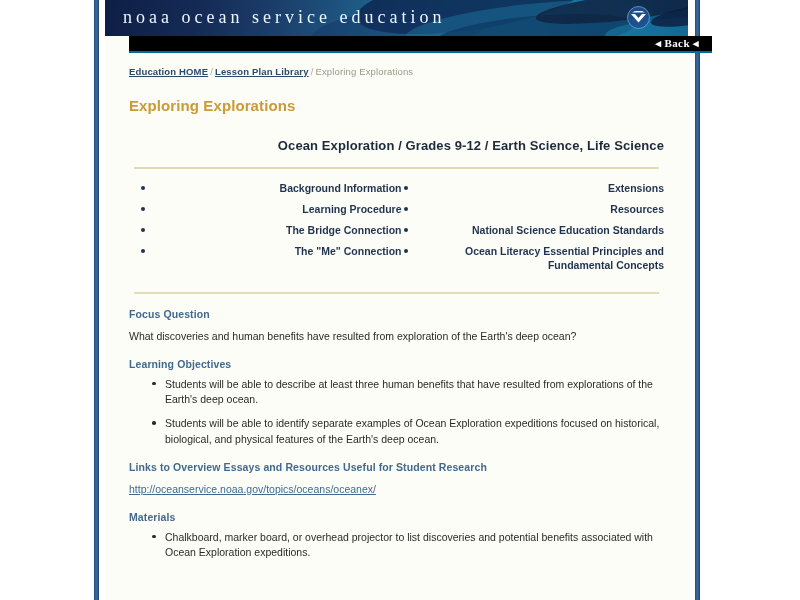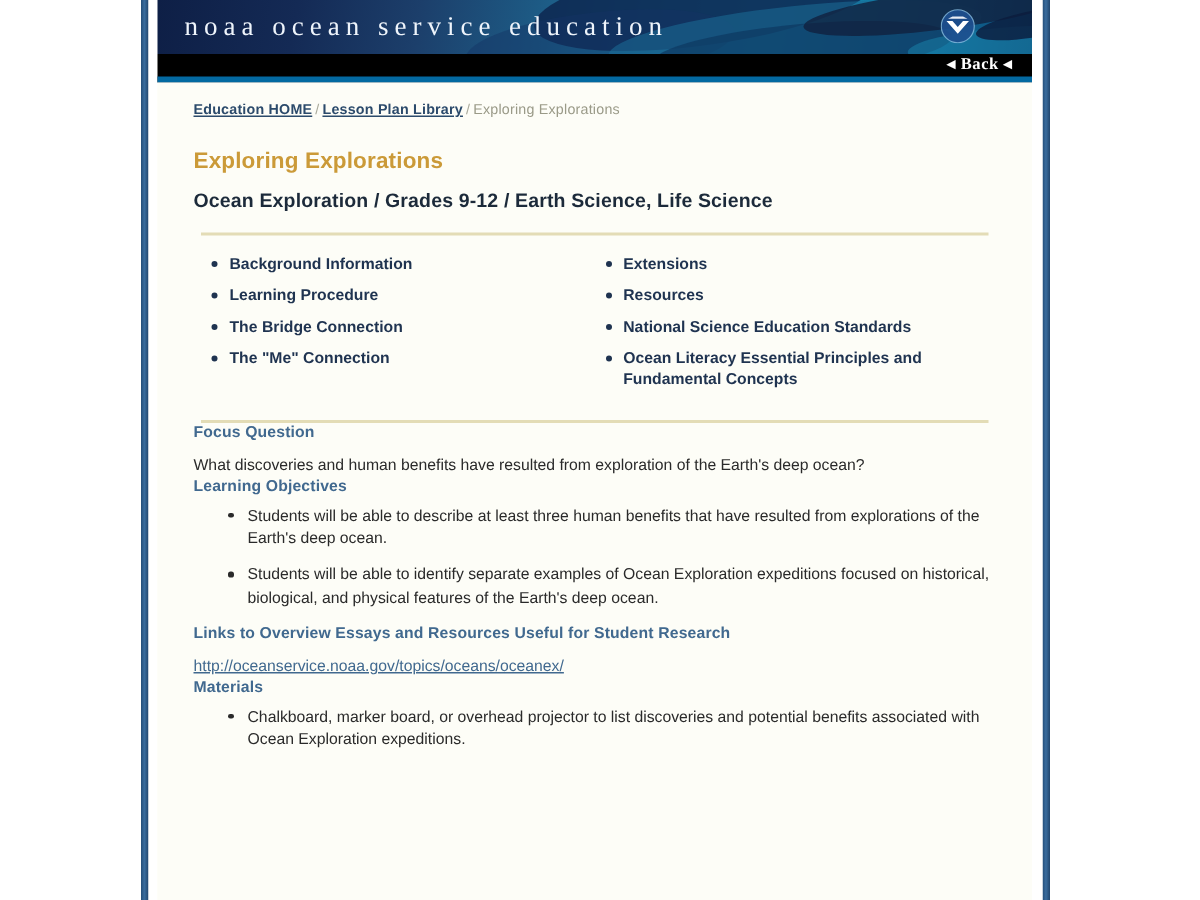--- a/index.html
+++ b/index.html
@@ -103,21 +103,22 @@
     height: 23px;
     z-index: 5;
   }
 
   
   #backbar {
     position: relative;
     height: 15px;
     width: 583px;
     background: #000000;
-    border-bottom: 4px solid #0369a1;
+    border-bottom: 2px solid #0369a1;
+    margin-left: 24px;
   }
   #back-button {
     position: absolute;
     right: 13px;
     top: 0px;
     font-family: "Liberation Serif", serif;
     font-size: 11px;
     font-weight: bold;
     color: #ffffff;
     letter-spacing: .4px;
@@ -150,25 +151,26 @@
 
   #page-title {
     margin-top: 20px;
     font-size: 15px;
     font-weight: bold;
     color: #cb9a38;
     letter-spacing: .1px;
   }
 
   #page-subtitle {
-    margin-top: 10px;
+    margin-top: 24px;
     font-size: 13px;
     font-weight: bold;
     color: #1c2a3a;
     letter-spacing: .1px;
+    text-align: right;
   }
 
   hr.gold {
     border: none;
     border-top: 2px solid #e3dcb6;
     margin: 14px 5px 0 5px;
   }
   hr.gold.second { margin-top: 12px; }
 
   
@@ -183,39 +185,40 @@
     padding: 0;
     list-style: none;
   }
   #section-nav li {
     position: relative;
     padding-left: 14px;
     margin-bottom: 8px;
     font-size: 10.5px;
     font-weight: bold;
     line-height: 1.25;
+    text-align: right;
   }
   #section-nav li::before {
     content: "";
     position: absolute;
     left: 2px;
     top: 4px;
     width: 4px;
     height: 4px;
     border-radius: 50%;
     background: #1f3350;
   }
   #section-nav li a {
     color: #1f3350;
     text-decoration: none;
   }
 
   
   h3.section-head {
-    margin: 0 0 0 0;
+    margin: 14px 0 0 0;
     font-size: 10.5px;
     font-weight: bold;
     color: #41698f;
     letter-spacing: .1px;
   }
   p.body-text {
     margin: 9px 0 0 0;
     font-size: 10.5px;
     color: #2a2a2a;
     line-height: 1.45;

